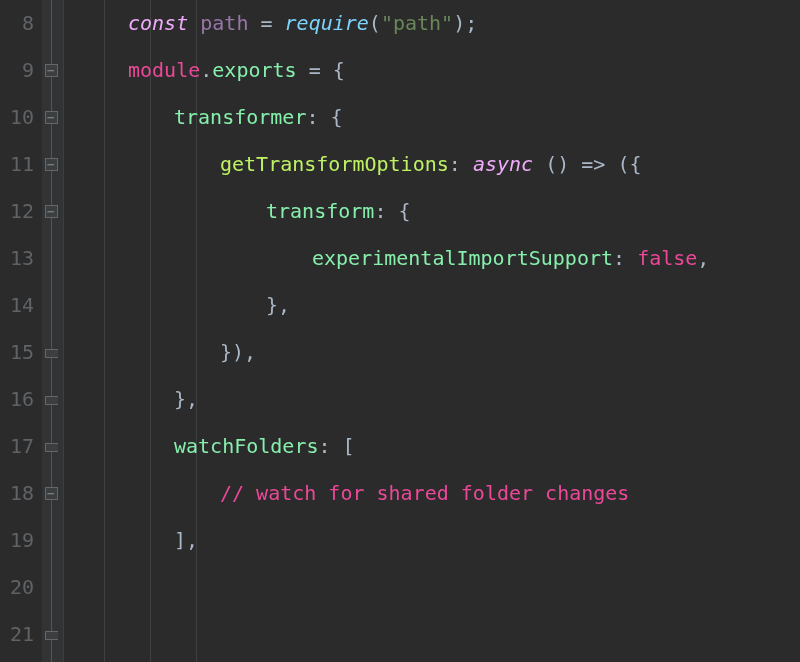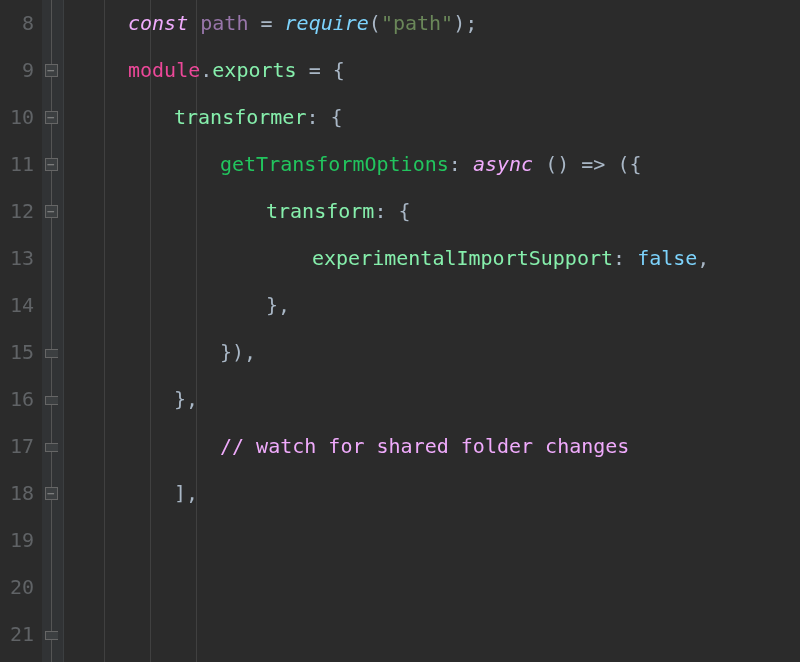--- a/index.html
+++ b/index.html
@@ -90,23 +90,23 @@
       height: 47px;
       white-space: pre;
       position: relative;
     }
     .t-keyword { color: #f0abfc; font-style: italic; }
     .t-ident { color: #ec4899; }
     .t-builtin-italic { color: #7dd3fc; font-style: italic; }
     .t-string { color: #6a8759; }
     .t-punct { color: #a9b7c6; }
     .t-prop { color: #86efac; }
-    .t-method { color: #22c55e; margin-top: 24px; }
-    .t-bool { color: #7dd3fc; }
-    .t-comment { color: #f0abfc; }
+    .t-method { color: #bef264; margin-top: 24px; }
+    .t-bool { color: #ec4899; }
+    .t-comment { color: #ec4899; }
     .t-param { color: #9876aa; }
   </style>
 </head>
 <body>
 
 <div class="editor">
   <div class="gutter">
     <div class="gutter-line">8</div>
     <div class="gutter-line">9</div>
     <div class="gutter-line">10</div>
@@ -155,20 +155,21 @@
 
     <div class="code-line" style="padding-left:230px"><span class="t-prop">experimentalImportSupport</span><span class="t-punct">: </span><span class="t-bool">false</span><span class="t-punct">,</span></div>
 
 
     <div class="code-line" style="padding-left:184px"><span class="t-punct">},</span></div>
 
     <div class="code-line" style="padding-left:138px"><span class="t-punct">}),</span></div>
 
     <div class="code-line" style="padding-left:92px"><span class="t-punct">},</span></div>
 
+    <div class="code-line" style="padding-left:92px"><span class="t-prop">watchFolders</span><span class="t-punct">: [</span></div>
 
     <div class="code-line" style="padding-left:138px"><span class="t-comment">// watch for shared folder changes</span></div>
 
 
     <div class="code-line" style="padding-left:92px"><span class="t-punct">],</span></div>
 
     <div class="code-line" style="padding-left:46px"></div>
   </div>
 </div>
 

